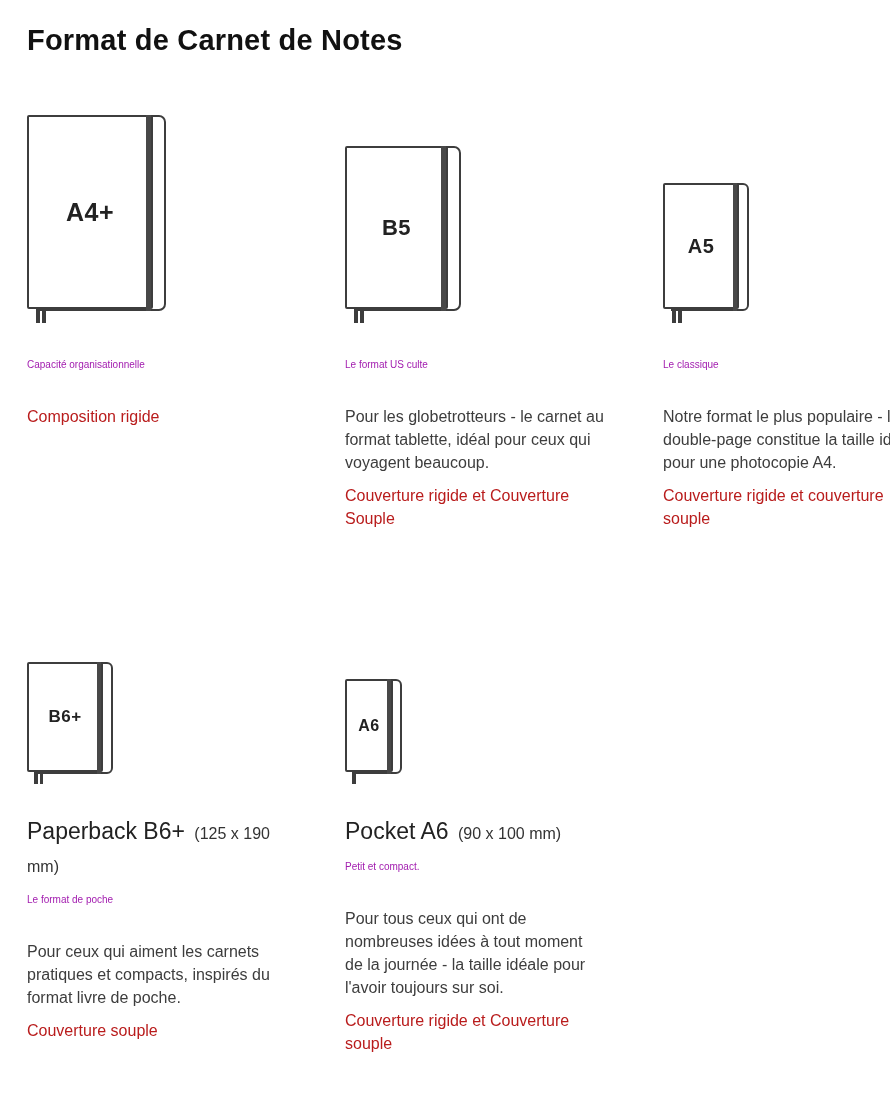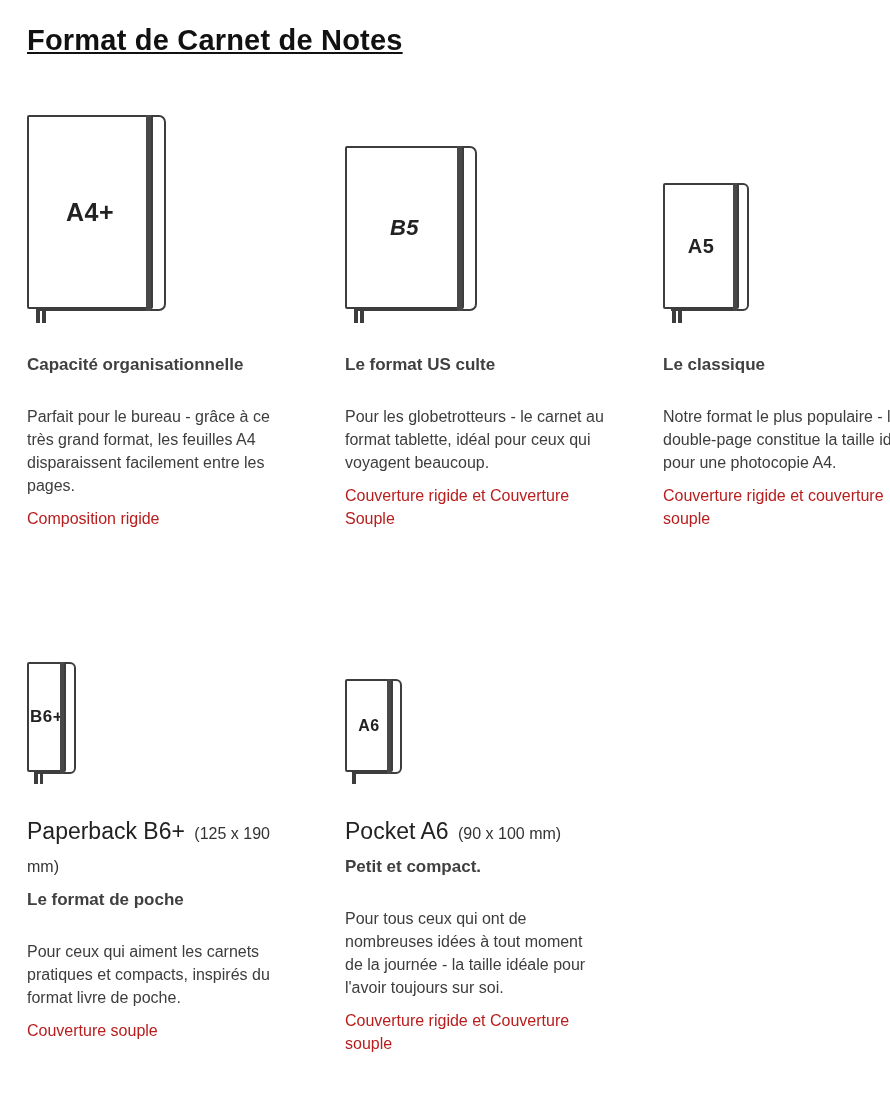--- a/index.html
+++ b/index.html
@@ -14,21 +14,20 @@
     color: #3d3d3d;
   }
 
   h1.page-title {
     font-size: 29px;
     line-height: 36px;
     font-weight: 700;
     color: #111111;
     margin: 0 0 57px 0;
     letter-spacing: 0.2px;
-    text-decoration: underline;
   }
 
   .grid {
     display: grid;
     grid-template-columns: repeat(3, 270px);
     column-gap: 20px;
     row-gap: 34px;
     gap: 48px;
   }
 
@@ -77,50 +76,50 @@
   .ribbon { display: block; width: 4px; height: 15px; background: #3d3d3d; }
 
   .nb-label {
     font-weight: 700;
     color: #222222;
     letter-spacing: 0.5px;
   }
 
   .nb-a4plus { width: 139px; height: 194px; --ri: 13px; --bw: 5px; }
   .nb-a4plus .nb-label { font-size: 25px; }
-  .nb-b5     { width: 132px; height: 163px; font-style: italic; --ri: 13px; --bw: 5px; }
+  .nb-b5     { width: 116px; height: 163px; --ri: 13px; --bw: 5px; }
   .nb-b5 .nb-label { font-size: 22px; }
   .nb-a5     { width: 86px;  height: 126px; --ri: 10px; --bw: 4px; }
   .nb-a5 .nb-label { font-size: 20px; }
   .nb-a5 .nb-back, .nb-b6plus .nb-back, .nb-a6 .nb-back { left: 8px; border-radius: 0 6px 6px 0; }
-  .nb-b6plus { width: 49px;  height: 110px; margin-top: 14px; --ri: 10px; --bw: 4px; }
+  .nb-b6plus { width: 86px;  height: 110px; margin-top: 14px; --ri: 10px; --bw: 4px; }
   .nb-b6plus .nb-label { font-size: 17px; }
   .nb-a6     { width: 57px;  height: 93px;  --ri: 9px;  --bw: 4px; }
   .nb-a6 .nb-label { font-size: 16px; }
   .nb-b6plus .nb-ribbons, .nb-a6 .nb-ribbons { left: 7px; bottom: -12px; }
   .nb-b6plus .ribbon, .nb-a6 .ribbon { height: 13px; width: 3.5px; }
 
   
   .fmt-name {
     font-size: 23px;
     line-height: 30px;
     font-weight: 400;
     color: #222222;
     margin: 0 0 6px 0;
   }
   .fmt-size {
     font-size: 16px;
     color: #333333;
     margin-left: 3px;
   }
   .fmt-tagline {
-    font-size: 17px;
+    font-size: 10px;
     line-height: 23px;
-    font-weight: 700;
-    color: #404040;
+    font-weight: 400;
+    color: #a21caf;
     margin: 0 0 29px 0;
   }
   .fmt-desc {
     font-size: 16px;
     line-height: 23px;
     color: #3d3d3d;
     margin: 0 0 10px 0;
     white-space: pre-line;
   }
   .fmt-cover {
@@ -146,24 +145,20 @@
           <span class="nb-label">A4+</span>
         </div>
         <div class="nb-band"></div>
         <div class="nb-ribbons">
           <i class="ribbon"></i>
           <i class="ribbon"></i>
         </div>
       </div>
     </div>
     <p class="fmt-tagline">Capacité organisationnelle</p>
-    <p class="fmt-desc">Parfait pour le bureau - grâce à ce
-très grand format, les feuilles A4
-disparaissent facilement entre les
-pages.</p>
     <p class="fmt-cover">Composition rigide</p>
   </section>
 
   <section class="card">
     <div class="illus">
       <div class="notebook nb-b5">
         <div class="nb-back"></div>
         <div class="nb-front">
           <span class="nb-label">B5</span>
         </div>

